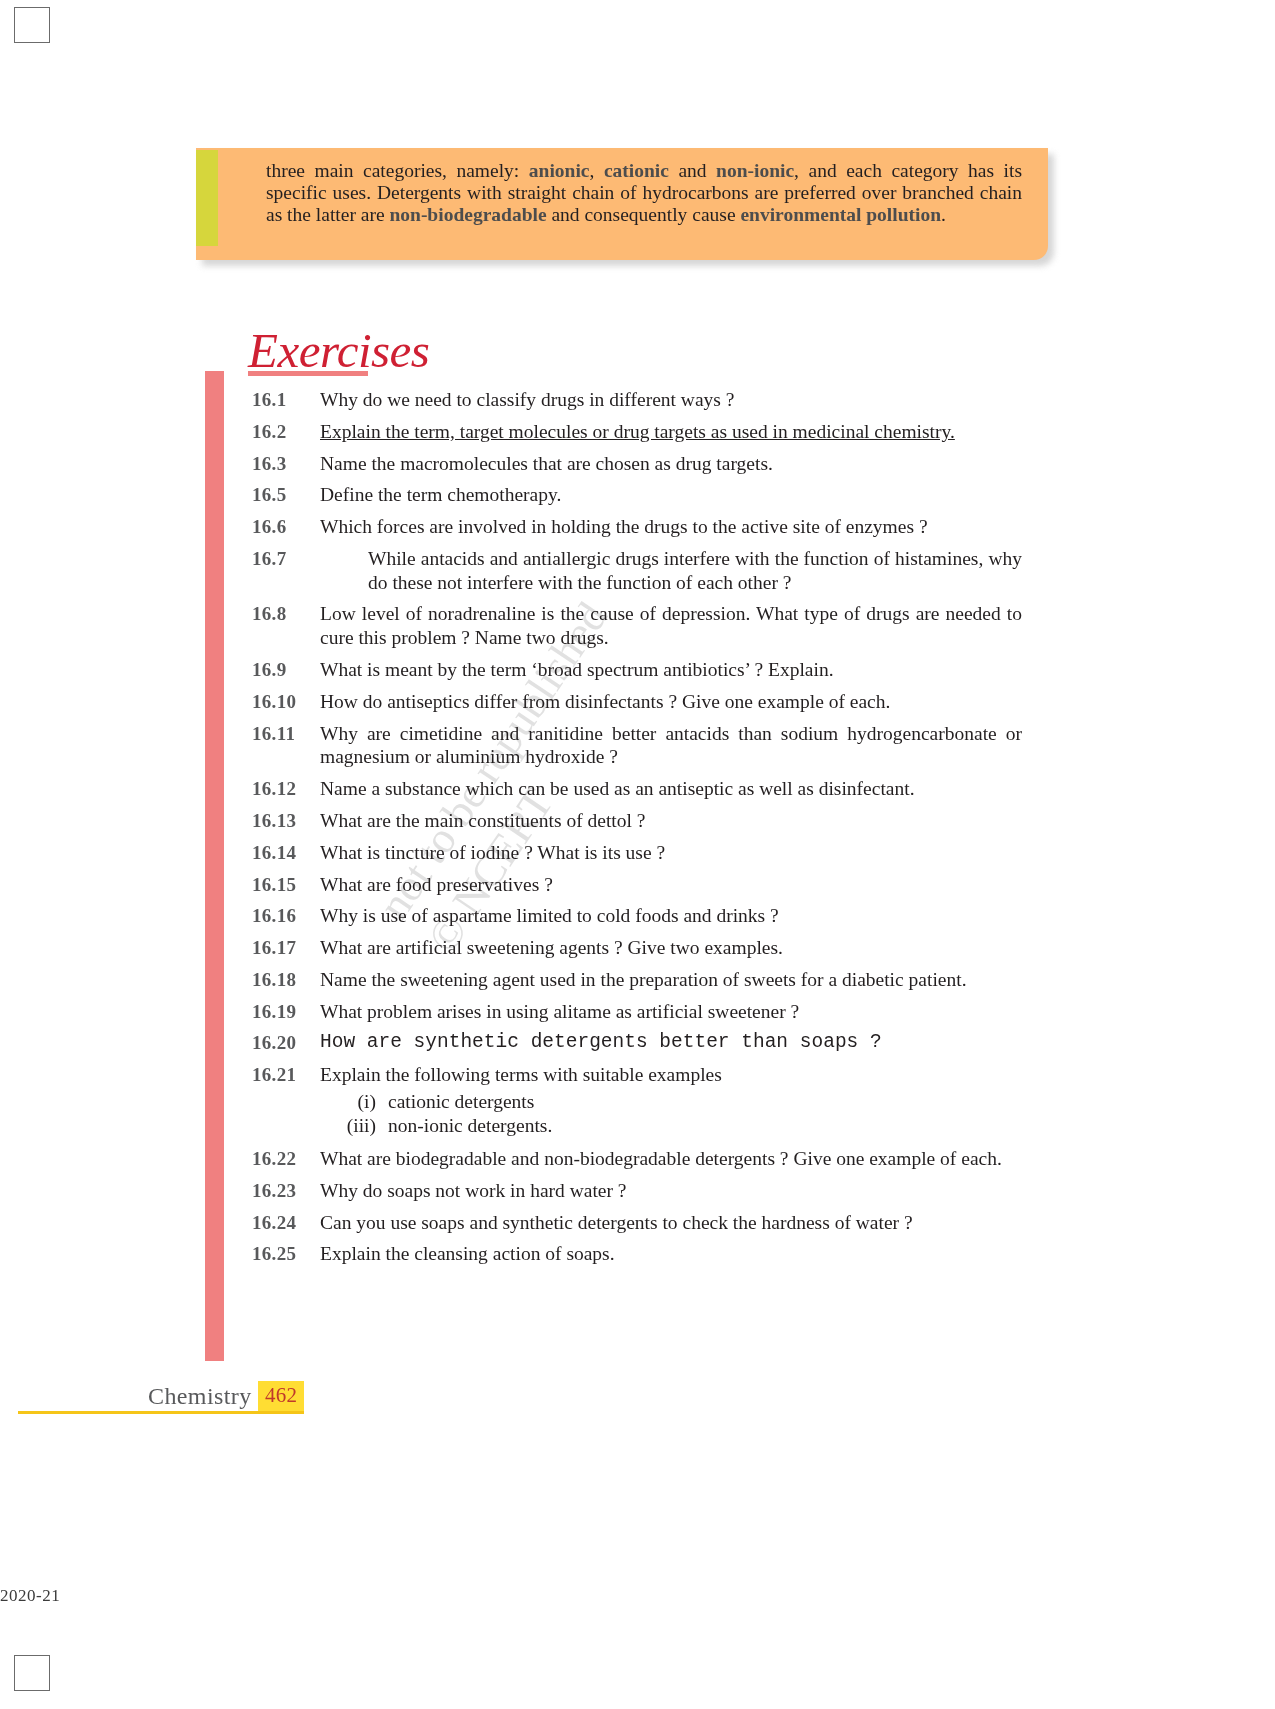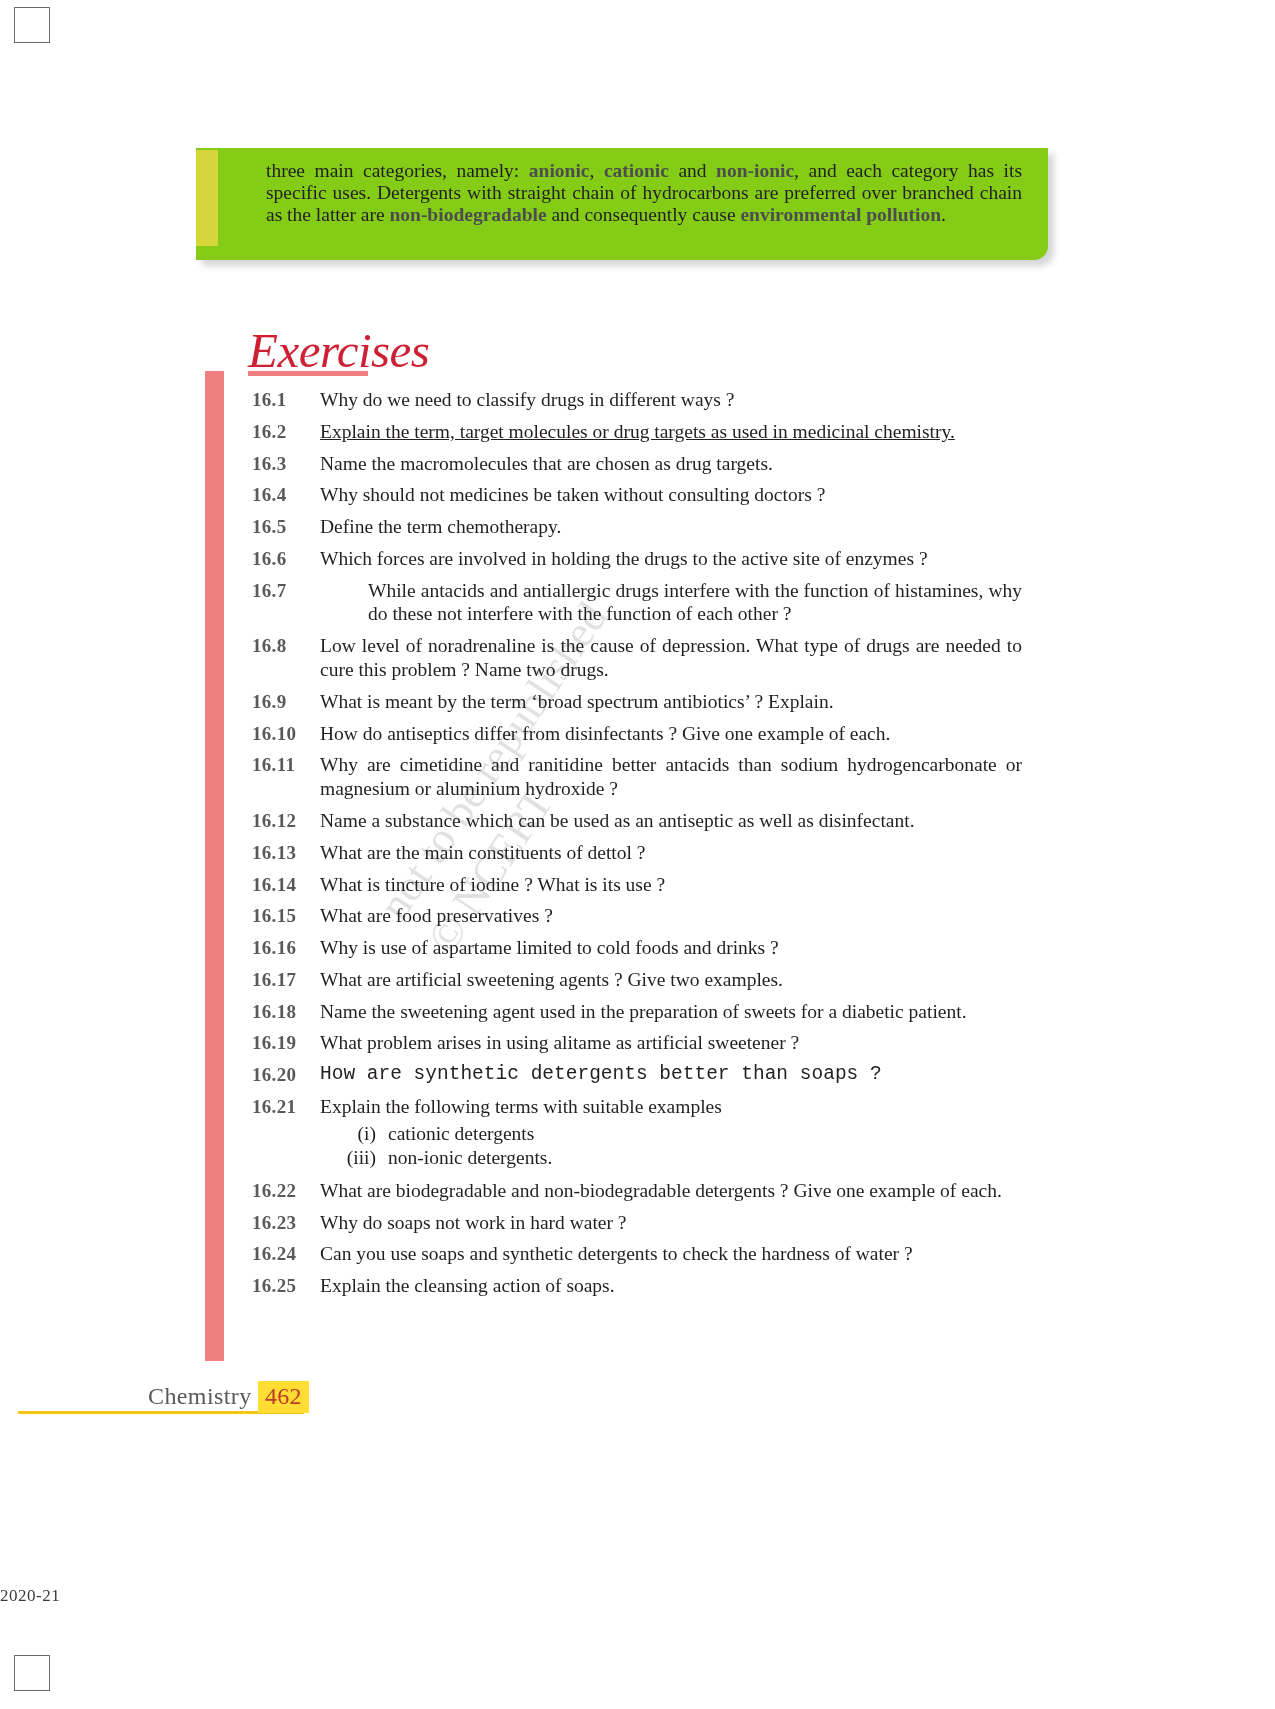--- a/index.html
+++ b/index.html
@@ -45,21 +45,21 @@
     height: 112px;
     background: #c9c9c9;
     border-radius: 0 0 14px 0;
     filter: blur(3px);
     opacity: .75;
   }
   .note-box {
     position: relative;
     width: 852px;
     min-height: 112px;
-    background: #84cc16;
+    background: #fdba74;
     border-radius: 0 0 14px 0;
     display: flex;
   }
   .note-bar {
     width: 22px;
     background: #d6d63c;
     flex: 0 0 22px;
     margin-top: 2px;
     margin-bottom: 14px;
   }
@@ -195,21 +195,21 @@
     color: #58595b;
     letter-spacing: .4px;
   }
   .footer-page {
     position: absolute;
     left: 258px;
     top: 1381px;
     padding: 2px 7px 3px 7px;
     background: #ffdd33;
     color: #c0392b;
-    font-size: 24px;
+    font-size: 21px;
     font-weight: normal;
     letter-spacing: .3px;
   }
   .bottom-stamp {
     position: absolute;
     left: 0;
     top: 1586px;
     width: 1275px;
     font-size: 17px;
     color: #3b3b3b;
@@ -250,26 +250,20 @@
       <div class="ex-item">
         <div class="ex-num">16.2</div>
         <div style="flex: 1 1 auto; text-decoration: underline;">
           <div class="ex-text">Explain  the  term,  target  molecules  or  drug  targets  as  used  in  medicinal  chemistry.</div>
         </div>
       </div>
       <div class="ex-item">
         <div class="ex-num">16.3</div>
         <div style="flex: 1 1 auto;">
           <div class="ex-text">Name  the  macromolecules  that  are  chosen  as  drug  targets.</div>
-        </div>
-      </div>
-      <div class="ex-item">
-        <div class="ex-num">16.4</div>
-        <div style="flex: 1 1 auto;">
-          <div class="ex-text">Why  should  not  medicines  be  taken  without  consulting  doctors  ?</div>
         </div>
       </div>
       <div class="ex-item">
         <div class="ex-num">16.5</div>
         <div style="flex: 1 1 auto;">
           <div class="ex-text">Define  the  term  chemotherapy.</div>
         </div>
       </div>
       <div class="ex-item">
         <div class="ex-num">16.6</div>

